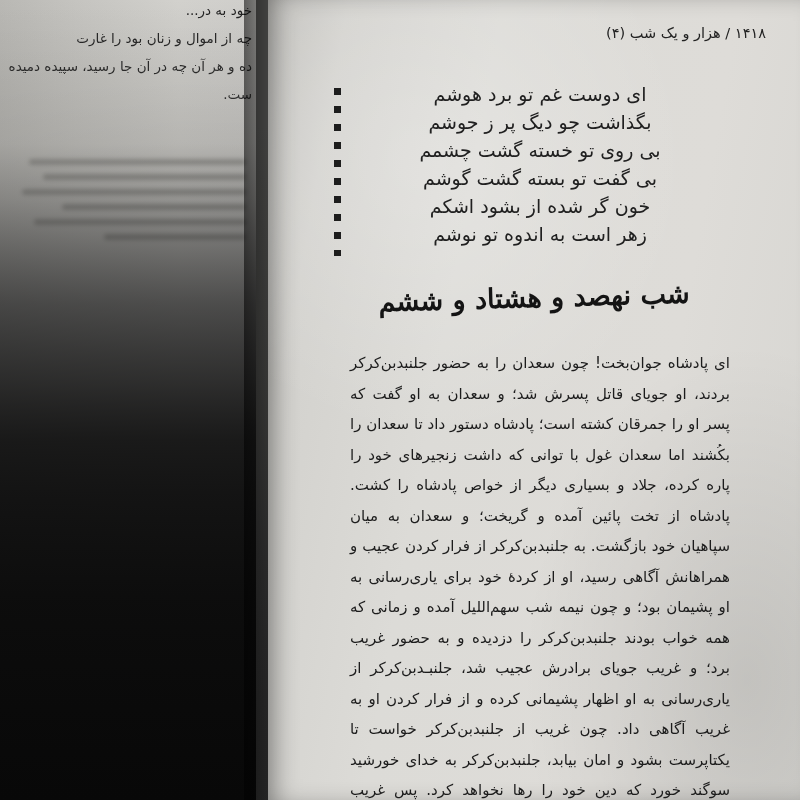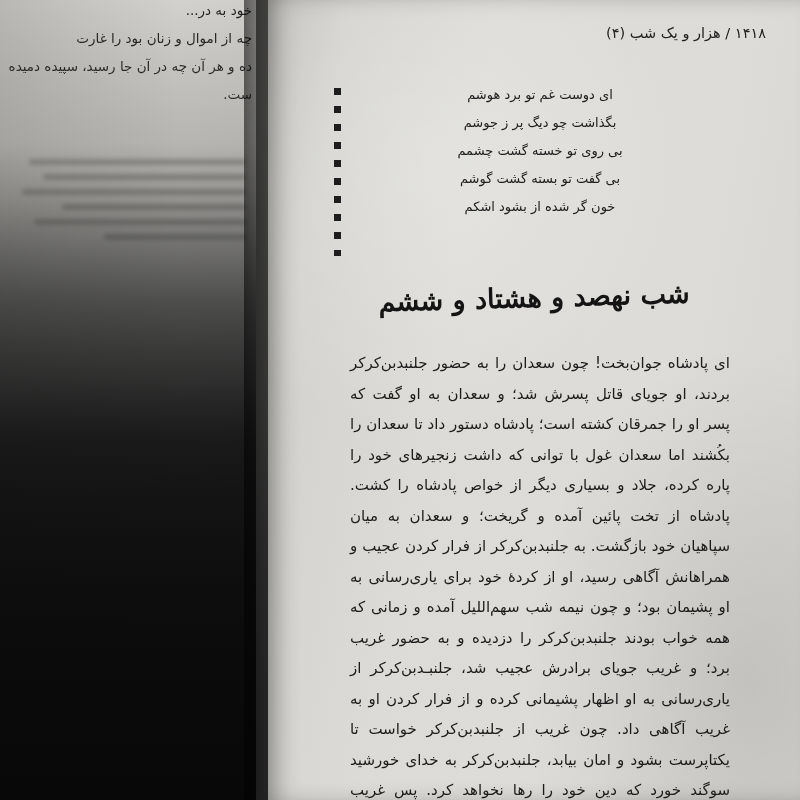--- a/index.html
+++ b/index.html
@@ -110,21 +110,21 @@
 
   
   .verse-block {
     position: absolute;
     top: 82px;
     right: 70px;
     width: 380px;
     text-align: center;
   }
   .verse-line {
-    font-size: 13px;
+    font-size: 19px;
     line-height: 25px;
     color: #202020;
     margin: 0 0 3px 0;
     white-space: nowrap;
   }
   .verse-marker {
     position: absolute;
     left: -16px;
     top: 6px;
     width: 7px;
@@ -228,20 +228,21 @@
 
       <div class="header">۱۴۱۸ / هزار و یک شب (۴)</div>
 
       <div class="verse-block">
         <div class="verse-marker"></div>
         <p class="verse-line">ای دوست غم تو برد هوشم</p>
         <p class="verse-line">بگذاشت چو دیگ پر ز جوشم</p>
         <p class="verse-line">بی روی تو خسته گشت چشمم</p>
         <p class="verse-line">بی گفت تو بسته گشت گوشم</p>
         <p class="verse-line">خون گر شده از بشود اشکم</p>
+        <p class="verse-line">زهر است به اندوه تو نوشم</p>
       </div>
 
       <div class="chapter-heading">شب نهصد و هشتاد و ششم</div>
 
       <div class="body-text">
         <p>ای پادشاه جوان‌بخت! چون سعدان را به حضور جلنبدبن‌کرکر بردند، او جویای قاتل پسرش شد؛ و سعدان به او گفت که پسر او را جمرقان کشته است؛ پادشاه دستور داد تا سعدان را بکُشند اما سعدان غول با توانی که داشت زنجیرهای خود را پاره کرده، جلاد و بسیاری دیگر از خواص پادشاه را کشت. پادشاه از تخت پائین آمده و گریخت؛ و سعدان به میان سپاهیان خود بازگشت. به جلنبدبن‌کرکر از فرار کردن عجیب و همراهانش آگاهی رسید، او از کردهٔ خود برای یاری‌رسانی به او پشیمان بود؛ و چون نیمه شب سهم‌اللیل آمده و زمانی که همه خواب بودند جلنبدبن‌کرکر را دزدیده و به حضور غریب برد؛ و غریب جویای برادرش عجیب شد، جلنبـدبن‌کرکر از یاری‌رسانی به او اظهار پشیمانی کرده و از فرار کردن او به غریب آگاهی داد. چون غریب از جلنبدبن‌کرکر خواست تا یکتاپرست بشود و امان بیابد، جلنبدبن‌کرکر به خدای خورشید سوگند خورد که دین خود را رها نخواهد کرد. پس غریب دستور داد تا او را زندانی کنند. ازسوی‌دیگر جمرقان با یاران</p>
       </div>
 
     </div>
   </div>

